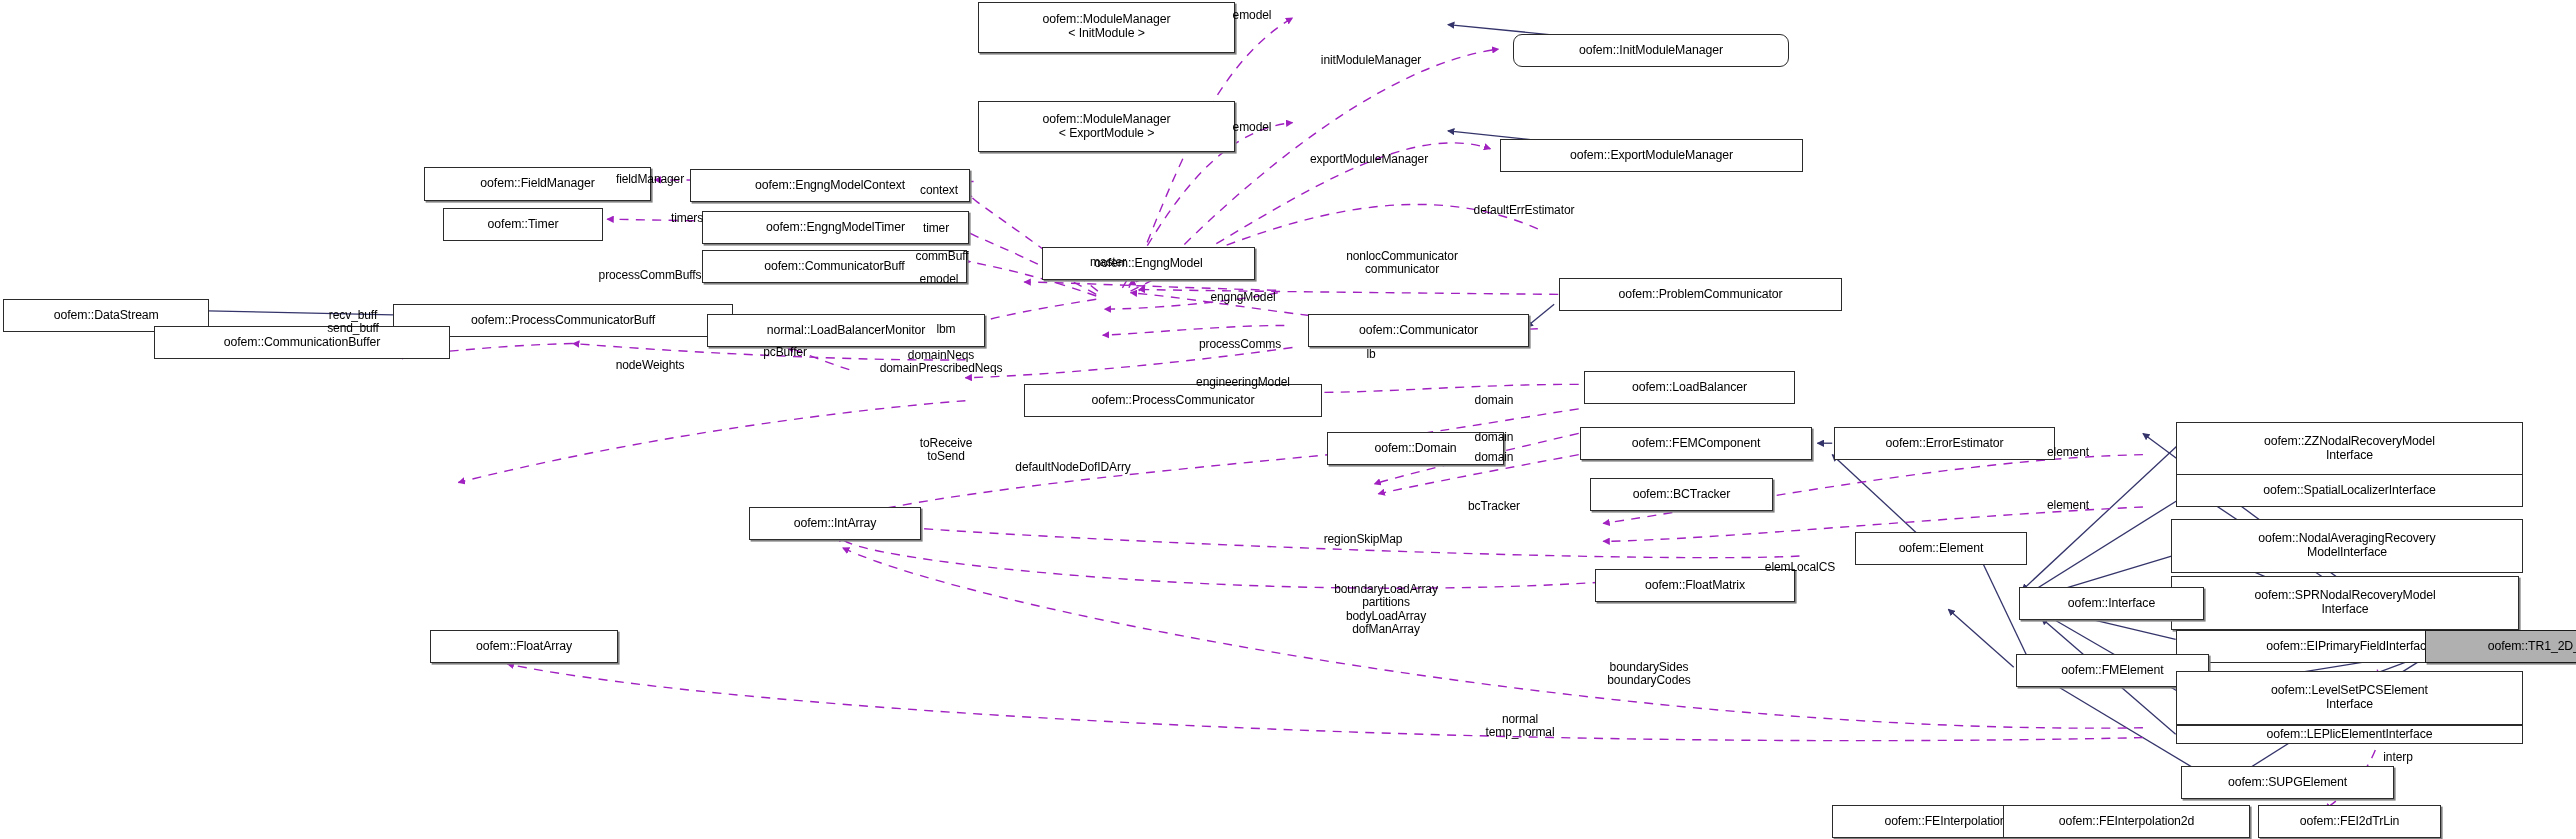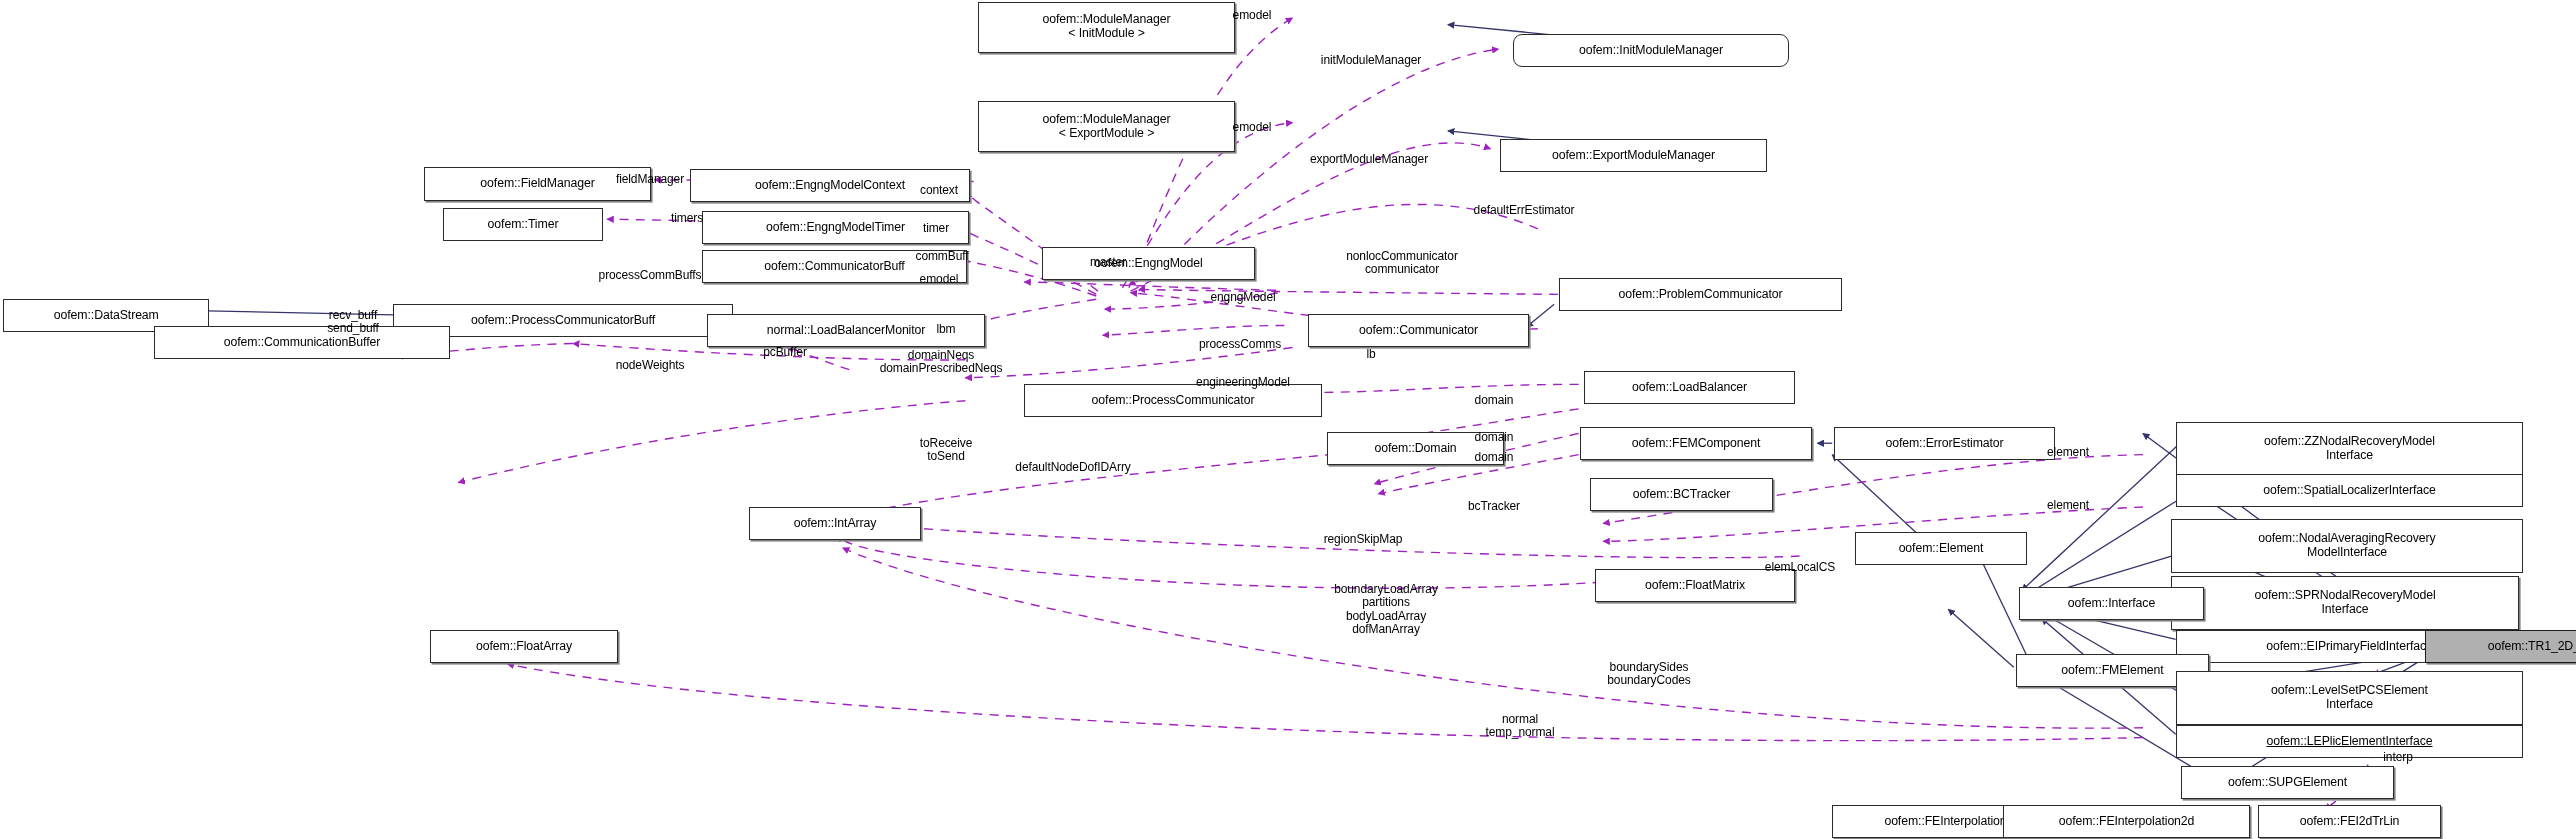--- a/index.html
+++ b/index.html
@@ -142,21 +142,21 @@
       <path d="M2900,800 C2920,850 2930,930 2842,990"></path>
     </g>
   </svg>
 
   <div>
       <div class="node" style="left: 978px; top: 1.6px; width: 257px; height: 51px;">oofem::ModuleManager
 &lt; InitModule &gt;</div>
       <div class="node plain" style="left: 1513px; top: 34px; width: 276px; height: 33px; border-radius: 9px;">oofem::InitModuleManager</div>
       <div class="node" style="left: 978px; top: 101px; width: 257px; height: 51px;">oofem::ModuleManager
 &lt; ExportModule &gt;</div>
-      <div class="node plain" style="left: 1500px; top: 139px; width: 267px; height: 33px;">oofem::ExportModuleManager</div>
+      <div class="node plain" style="left: 1500px; top: 139px; width: 303px; height: 33px;">oofem::ExportModuleManager</div>
       <div class="node" style="left: 424px; top: 167px; width: 227px; height: 34px;">oofem::FieldManager</div>
       <div class="node" style="left: 690px; top: 169px; width: 280px; height: 33px;">oofem::EngngModelContext</div>
       <div class="node plain" style="left: 443px; top: 208px; width: 160px; height: 33px;">oofem::Timer</div>
       <div class="node" style="left: 702px; top: 211px; width: 267px; height: 33px;">oofem::EngngModelTimer</div>
       <div class="node" style="left: 1042px; top: 247px; width: 213px; height: 33px;">oofem::EngngModel</div>
       <div class="node" style="left: 702px; top: 250px; width: 265px; height: 33px;">oofem::CommunicatorBuff</div>
       <div class="node plain" style="left: 1559px; top: 278px; width: 283px; height: 33px;">oofem::ProblemCommunicator</div>
       <div class="node plain" style="left: 3.3px; top: 299px; width: 206px; height: 33px;">oofem::DataStream</div>
       <div class="node plain" style="left: 393px; top: 304px; width: 340px; height: 33px; text-align: center;">oofem::ProcessCommunicatorBuff</div>
       <div class="node" style="left: 707px; top: 314px; width: 278px; height: 33px;">normal::LoadBalancerMonitor</div>
@@ -177,21 +177,21 @@
       <div class="node plain" style="left: 1855px; top: 532px; width: 172px; height: 33px;">oofem::Element</div>
       <div class="node" style="left: 2171px; top: 576px; width: 348px; height: 54px;">oofem::SPRNodalRecoveryModel
 Interface</div>
       <div class="node" style="left: 1595px; top: 569px; width: 200px; height: 33px;">oofem::FloatMatrix</div>
       <div class="node" style="left: 2019px; top: 587px; width: 185px; height: 33px;">oofem::Interface</div>
       <div class="node plain" style="left: 2176px; top: 630px; width: 347px; height: 33px;">oofem::EIPrimaryFieldInterface</div>
       <div class="node highlight" style="left: 2425px; top: 630px; width: 252px; height: 33px;">oofem::TR1_2D_SUPG</div>
       <div class="node" style="left: 2016px; top: 654px; width: 193px; height: 33px;">oofem::FMElement</div>
       <div class="node plain" style="left: 2176px; top: 671px; width: 347px; height: 54px;">oofem::LevelSetPCSElement
 Interface</div>
-      <div class="node plain" style="left: 2176px; top: 725px; width: 347px; height: 33px; text-decoration: underline;">oofem::LEPlicElementInterface</div>
+      <div class="node plain" style="left: 2176px; top: 725px; width: 347px; height: 19px;">oofem::LEPlicElementInterface</div>
       <div class="node" style="left: 430px; top: 630px; width: 188px; height: 33px;">oofem::FloatArray</div>
       <div class="node" style="left: 2181px; top: 766px; width: 213px; height: 33px;">oofem::SUPGElement</div>
       <div class="node" style="left: 1832px; top: 805px; width: 227px; height: 33px;">oofem::FEInterpolation</div>
       <div class="node" style="left: 2003px; top: 805px; width: 247px; height: 33px;">oofem::FEInterpolation2d</div>
       <div class="node" style="left: 2214px; top: 805px; width: 183px; height: 33px; margin-left: 44px;">oofem::FEI2dTrLin</div>
     </div>
   <div>
       <div class="edge-label" style="left: 1252px; top: 16.4px;">emodel</div>
       <div class="edge-label" style="left: 1371px; top: 61px;">initModuleManager</div>
       <div class="edge-label" style="left: 1252px; top: 128px;">emodel</div>

